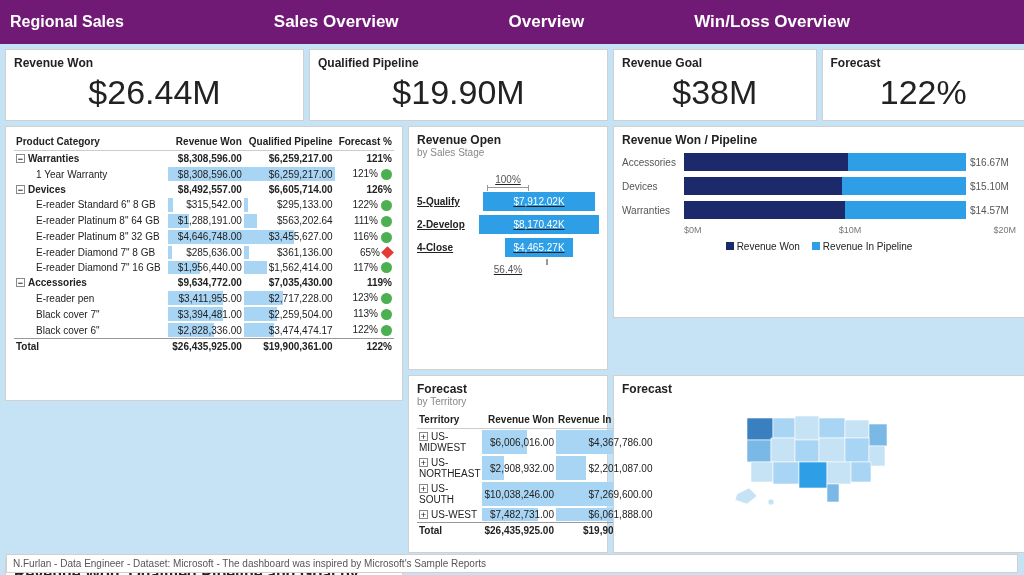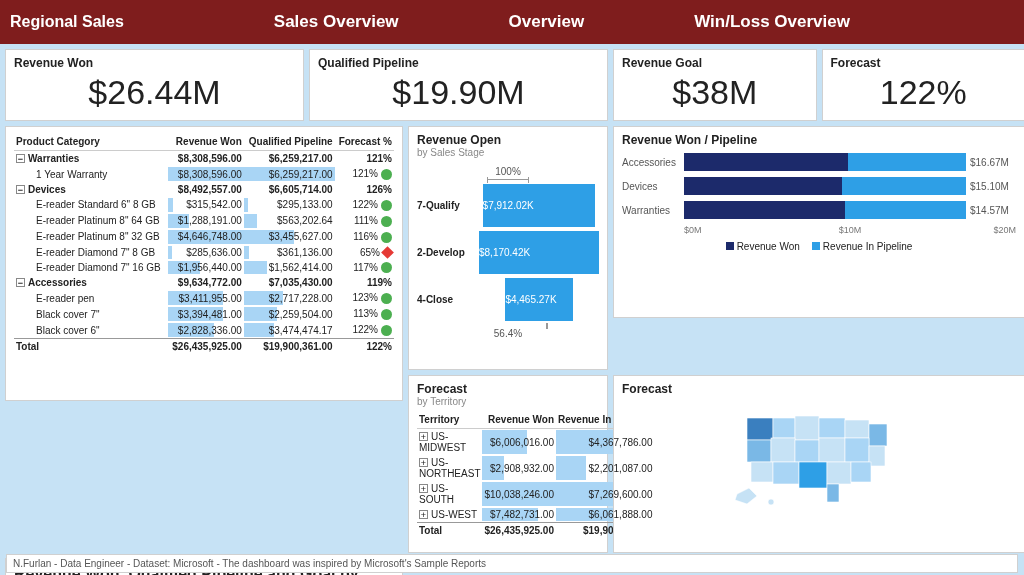--- a/index.html
+++ b/index.html
@@ -1,35 +1,35 @@
 <!DOCTYPE html>
 <html><head>
 <meta charset="utf-8">
 <style>
   * { box-sizing: border-box; margin: 0; padding: 0; }
   body { font-family: "Segoe UI", Arial, sans-serif; background: #c6e2f5; width: 1024px; height: 575px; overflow: hidden; font-size: 11px; color: #222; }
-  .topbar { background: #7f1d1d; color: #fff; display: flex; align-items: center; height: 44px; padding: 12px 10px; gap: 110px; }
+  .topbar { background: #701a75; color: #fff; display: flex; align-items: center; height: 44px; padding: 12px 10px; gap: 110px; }
   .topbar .title { font-size: 16px; font-weight: 600; margin-right: 40px; }
   .topbar .nav { font-size: 17px; font-weight: 600; }
   .grid { display: grid; grid-template-columns: 398px 200px 412px; gap: 5px; padding: 5px; }
   .card { background: #fff; border: 1px solid #d0d0d0; padding: 6px 8px; position: relative; }
   .kpis { display: grid; grid-template-columns: 1fr 1fr; gap: 5px; }
   .kpi .label { font-size: 12px; font-weight: 600; color: #222; }
   .kpi .big { font-size: 34px; font-weight: 400; text-align: center; line-height: 1.3; font-family: "Segoe UI Light", "Segoe UI", Arial; }
   .card-title { font-size: 12px; font-weight: 600; color: #222; }
   .card-sub { font-size: 10px; color: #888; margin-bottom: 4px; }
-  .funnel { margin-top: 8px; }
+  .funnel { margin-top: 16px; text-decoration: underline; }
   .funnel .pct-top, .funnel .pct-bot { text-align: center; font-size: 10px; color: #555; }
   .funnel .scale { border-top: 1px solid #999; margin: 2px 70px; position: relative; }
   .funnel .scale::before, .funnel .scale::after { content:''; position:absolute; top:-3px; width:1px; height:6px; background:#999; }
   .funnel .scale::before{left:0}.funnel .scale::after{right:0}
   .frow { display: flex; align-items: center; margin: 4px 0; }
   .frow .flabel { width: 62px; font-size: 10px; font-weight: 600; }
   .frow .fwrap { flex: 1; display:flex; justify-content:center; }
-  .frow .fbar { background: #2e9fe6; color: #fff; text-align: left; font-size: 10px; padding: 16px 0; }
+  .frow .fbar { background: #2e9fe6; color: #fff; text-align: center; font-size: 10px; padding: 4px 0; }
   .hbar-row { display: flex; align-items: center; margin: 6px 0; }
   .hbar-row .hl { width: 62px; font-size: 10px; color: #555; }
   .hbar-row .hb { flex: 1; height: 18px; display: flex; position: relative; }
   .hbar-row .hb .seg1 { background: #1c2a6b; }
   .hbar-row .hb .seg2 { background: #2e9fe6; }
   .hbar-row .hv { width: 50px; font-size: 10px; color: #555; padding-left: 4px; }
   .axis { display: flex; font-size: 9px; color: #777; margin-left: 62px; margin-top: 4px; }
   .axis span { flex: 1; }
   .legend { display: flex; justify-content: center; gap: 12px; font-size: 10px; margin-top: 6px; }
   .legend .dot { width: 8px; height: 8px; display: inline-block; margin-right: 3px; }
@@ -95,21 +95,21 @@
   </div>
 
   <div class="card" style="height:244px">
     <div class="card-title">Revenue Open</div>
     <div class="card-sub">by Sales Stage</div>
     <div class="funnel">
       <div class="pct-top">100%</div>
       <div class="scale"></div>
       <div id="funnel-rows">
           <div class="frow">
-      <div class="flabel">7-Qualify</div>
+      <div class="flabel">5-Qualify</div>
       <div class="fwrap">
               <div class="fbar" style="width:94%">$7,912.02K</div>
             </div>
     </div>
           <div class="frow">
       <div class="flabel">2-Develop</div>
       <div class="fwrap">
               <div class="fbar" style="width:100%">$8,170.42K</div>
             </div>
     </div>

